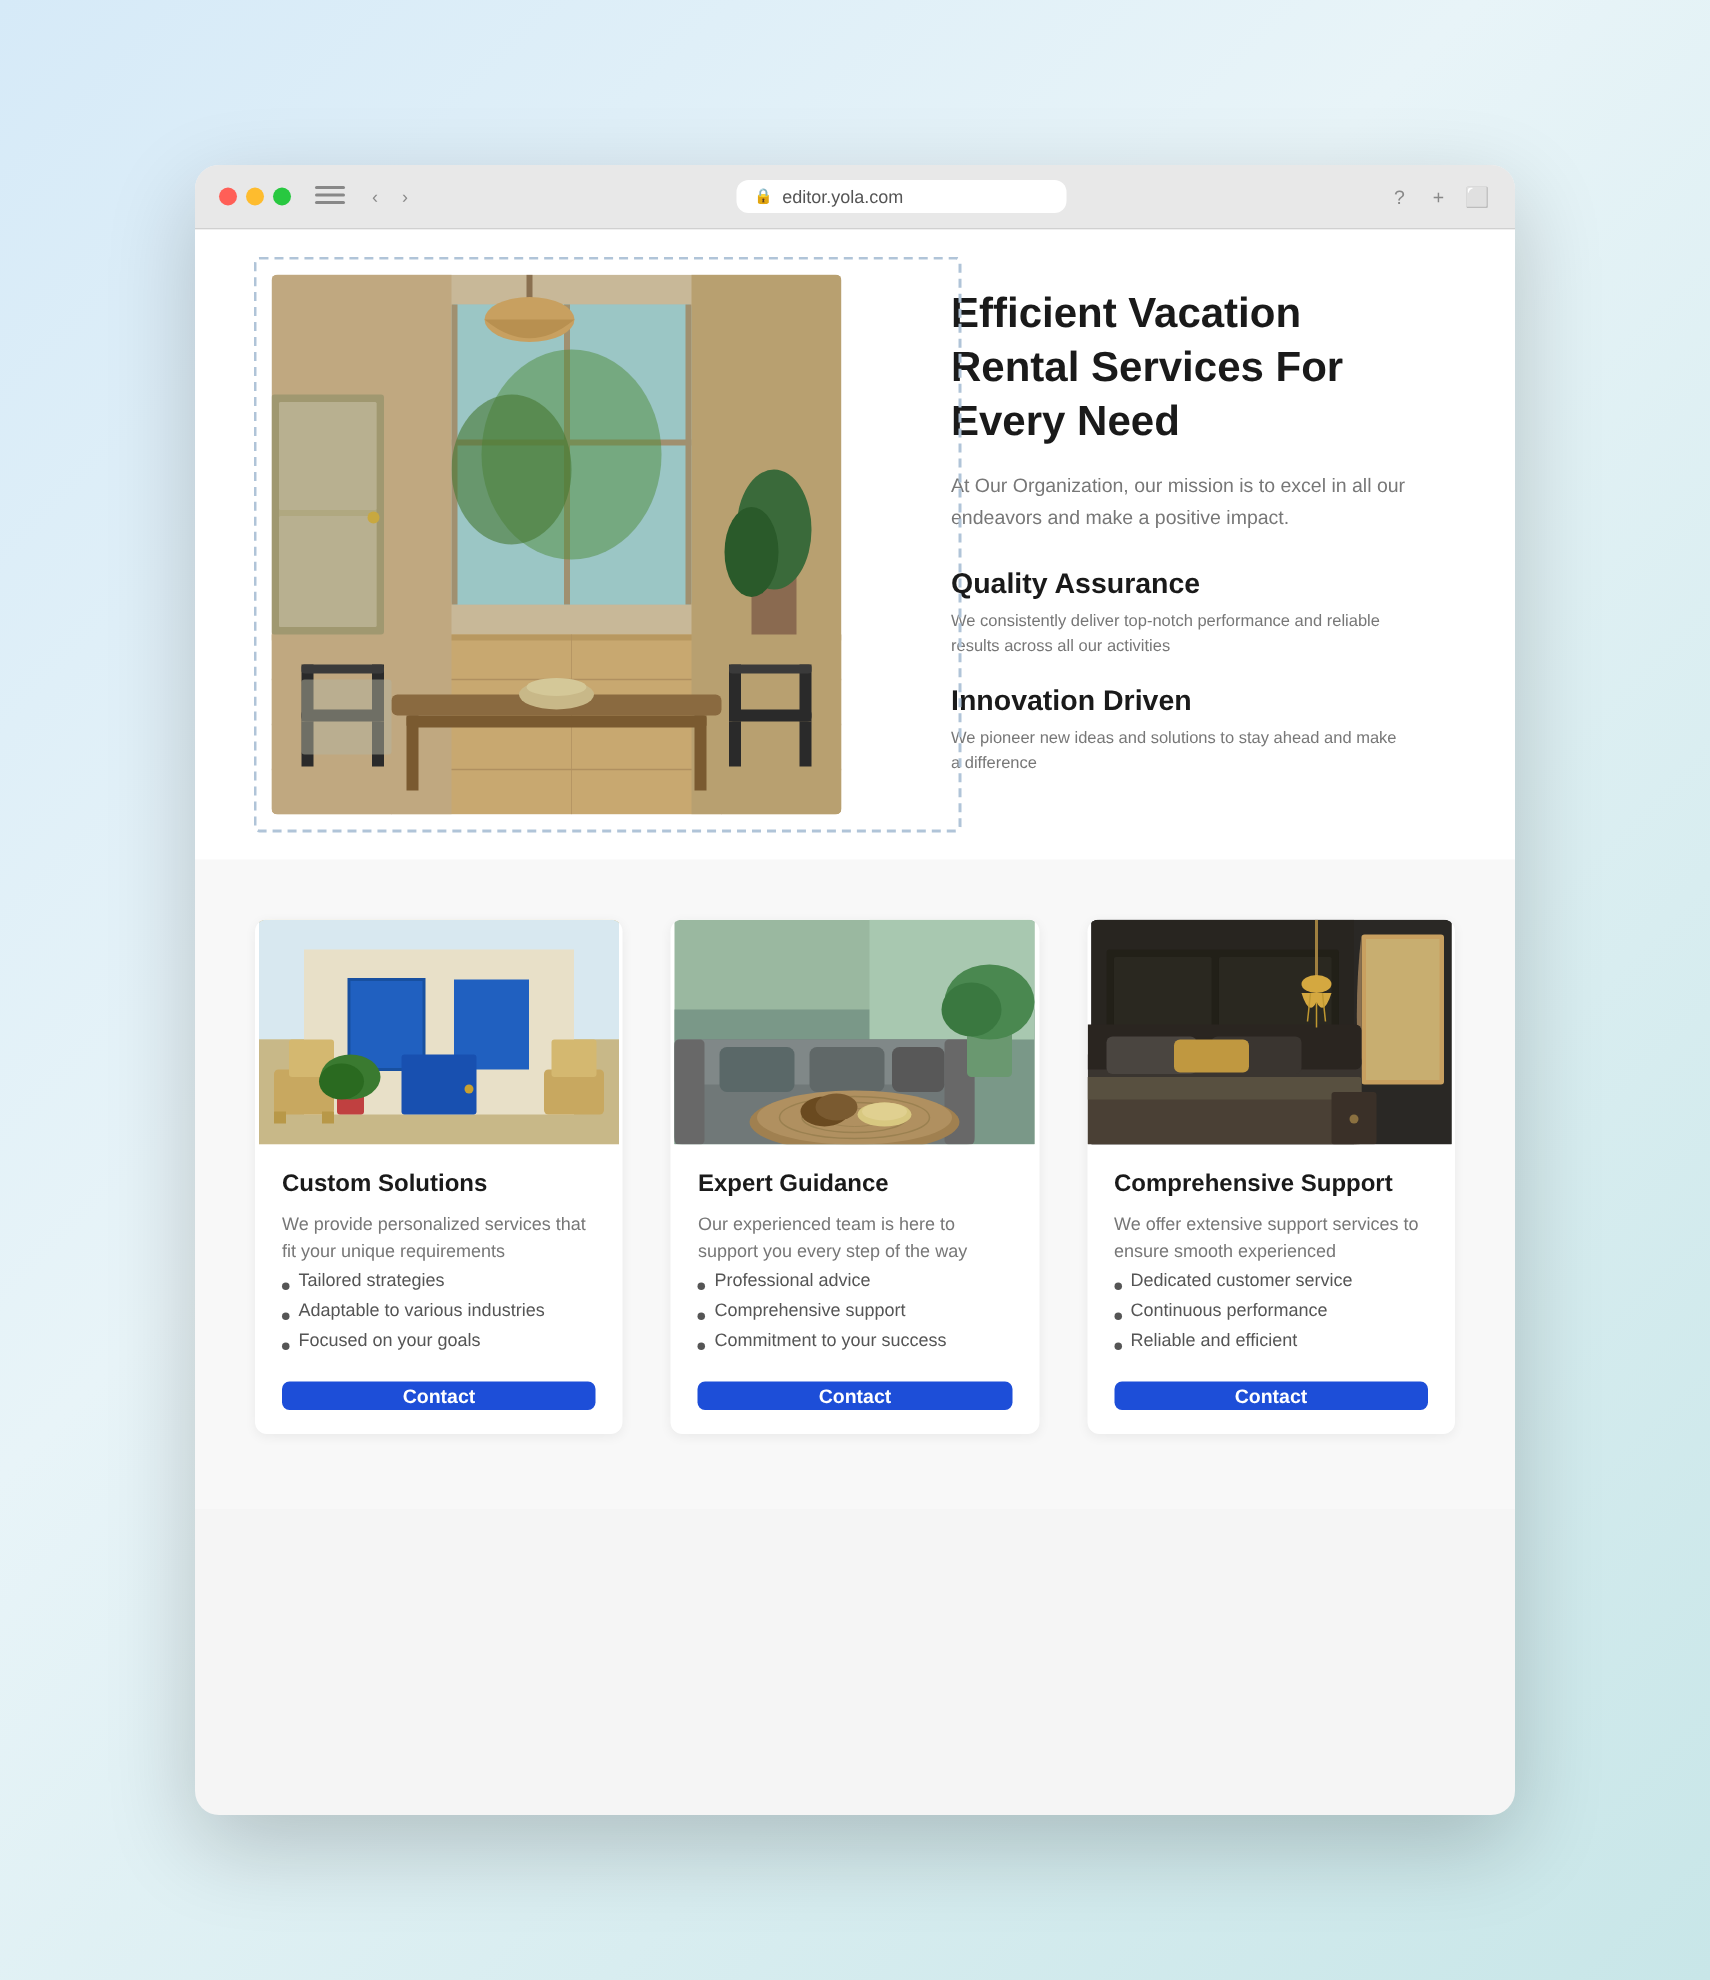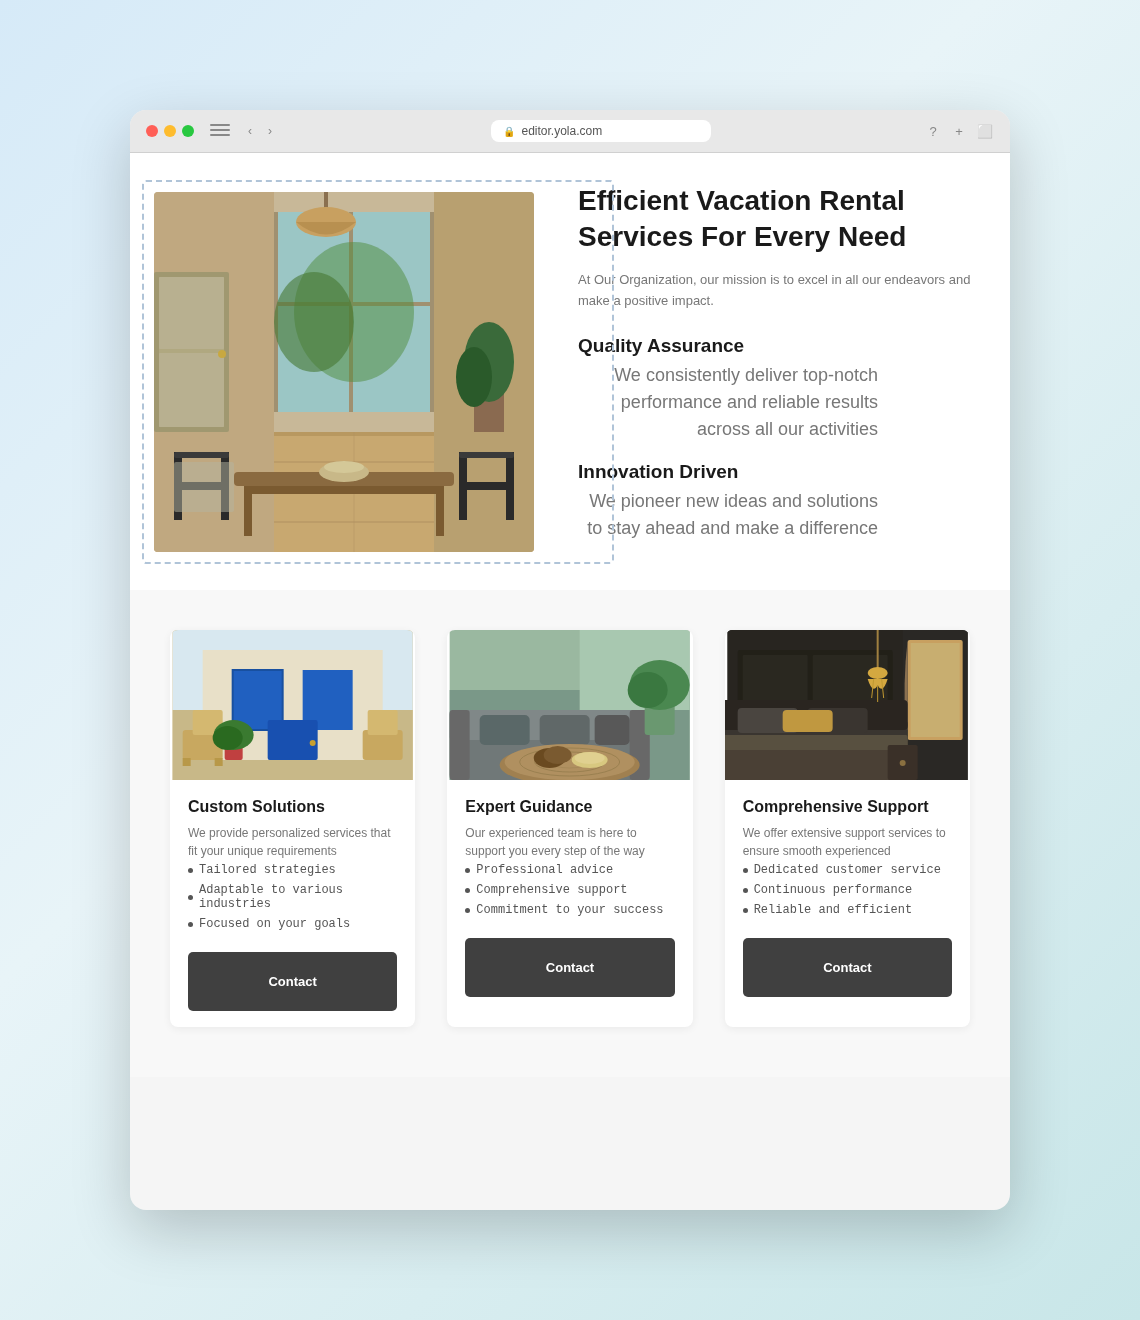--- a/index.html
+++ b/index.html
@@ -90,22 +90,22 @@
 
     .page-content {
       background: white;
       margin: 0;
     }
 
     
     .hero-section {
       display: flex;
       align-items: center;
-      padding: 30px 24px;
-      gap: 24px;
+      padding: 30px 51px;
+      gap: 53px;
       position: relative;
     }
 
     .hero-image-container {
       position: relative;
       flex-shrink: 0;
     }
 
     .dashed-outline {
       position: absolute;
@@ -152,25 +152,24 @@
     }
 
     .feature-title {
       font-size: 19px;
       font-weight: 700;
       color: #1a1a1a;
       margin-bottom: 5px;
     }
 
     .feature-desc {
-      font-size: 18px;
+      font-size: 11px;
       color: #777;
       line-height: 1.5;
       max-width: 300px;
-      text-align: right;
     }
 
     
     .cards-section {
       background: #f8f8f8;
       padding: 40px 40px 50px;
     }
 
     .cards-grid {
       display: grid;
@@ -211,36 +210,35 @@
     .card-list {
       list-style: none;
       margin-bottom: 18px;
     }
 
     .card-list li {
       font-size: 12px;
       color: #555;
       padding: 3px 0;
       display: flex;
-      align-items: center;
+      align-items: flex-end;
       gap: 6px;
-      font-family: Liberation Mono, monospace;
     }
 
     .bullet {
       width: 5px; height: 5px;
       border-radius: 50%;
       background: #555;
       flex-shrink: 0;
     }
 
     .contact-btn {
       width: 100%;
-      padding: 22px;
-      background: #404040;
+      padding: 2px;
+      background: #1d4ed8;
       color: white;
       border: none;
       border-radius: 5px;
       font-size: 13px;
       font-weight: 600;
       cursor: pointer;
       text-align: center;
     }
 
     

